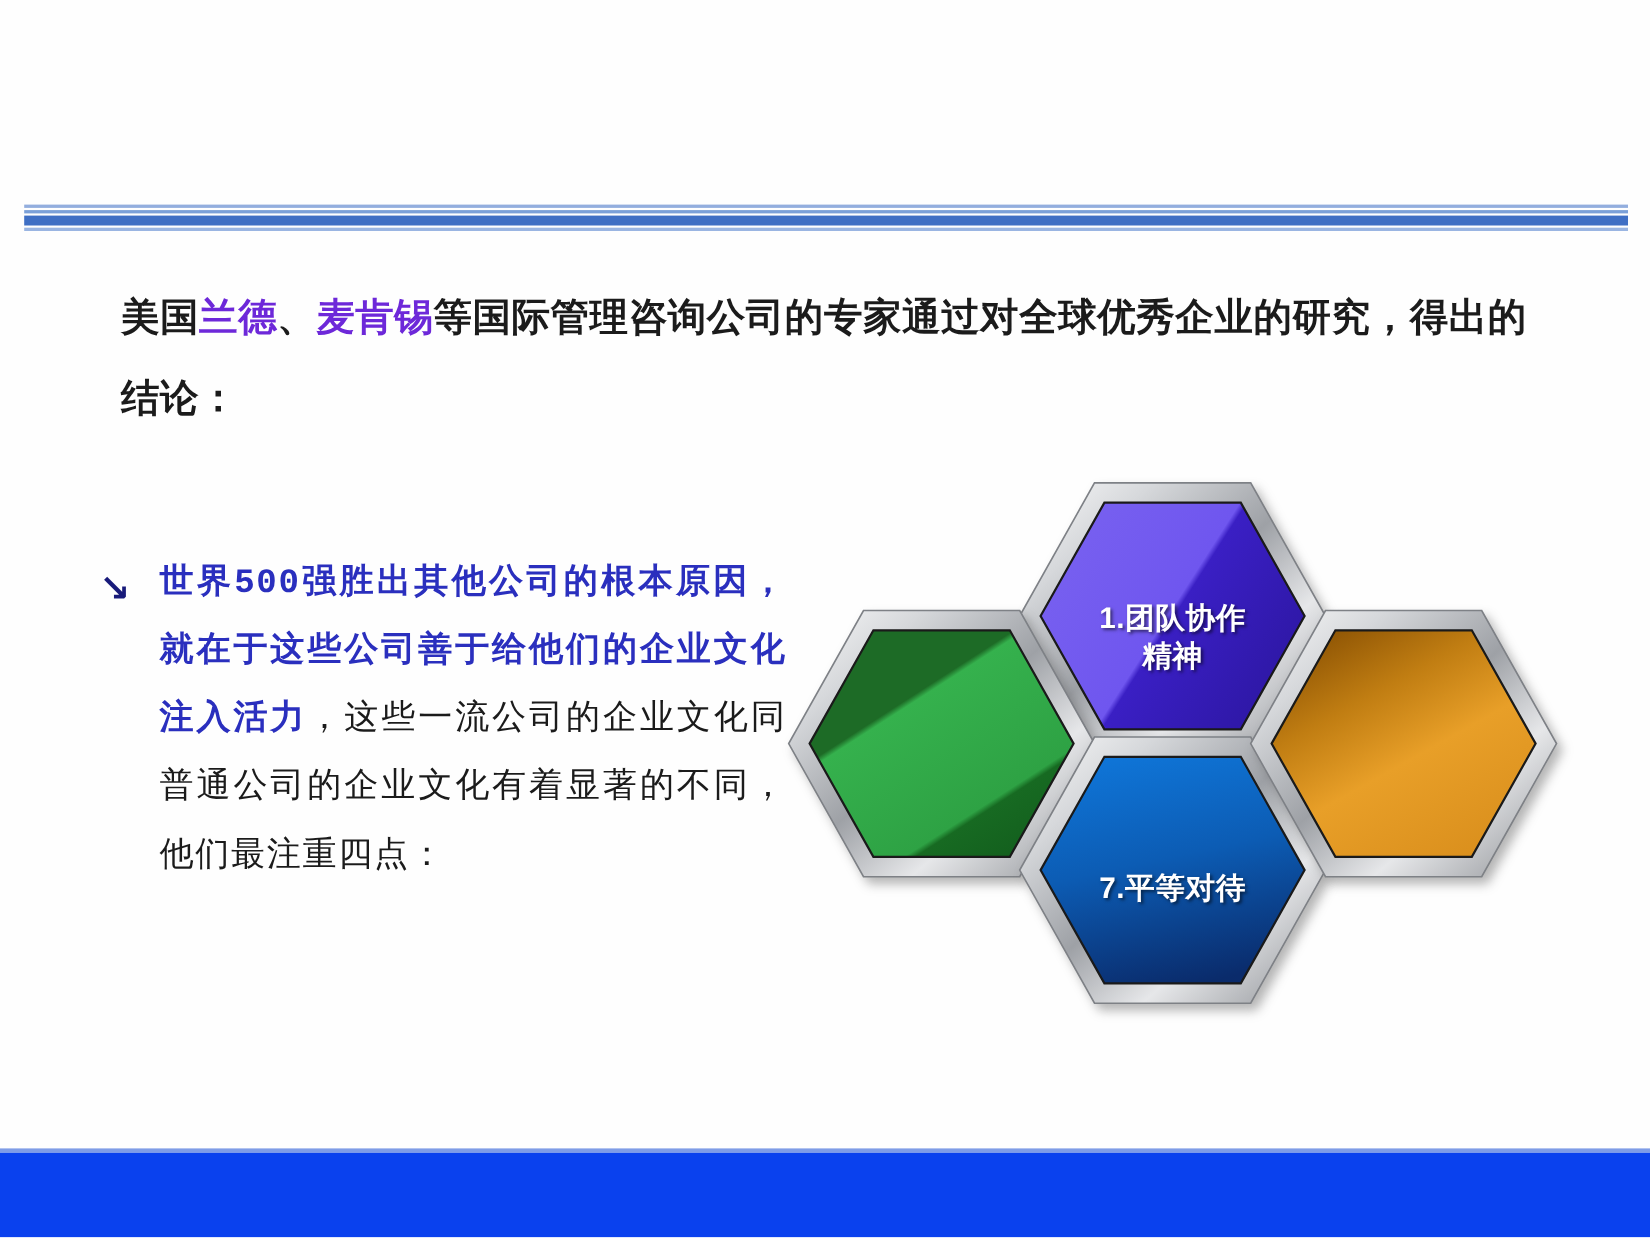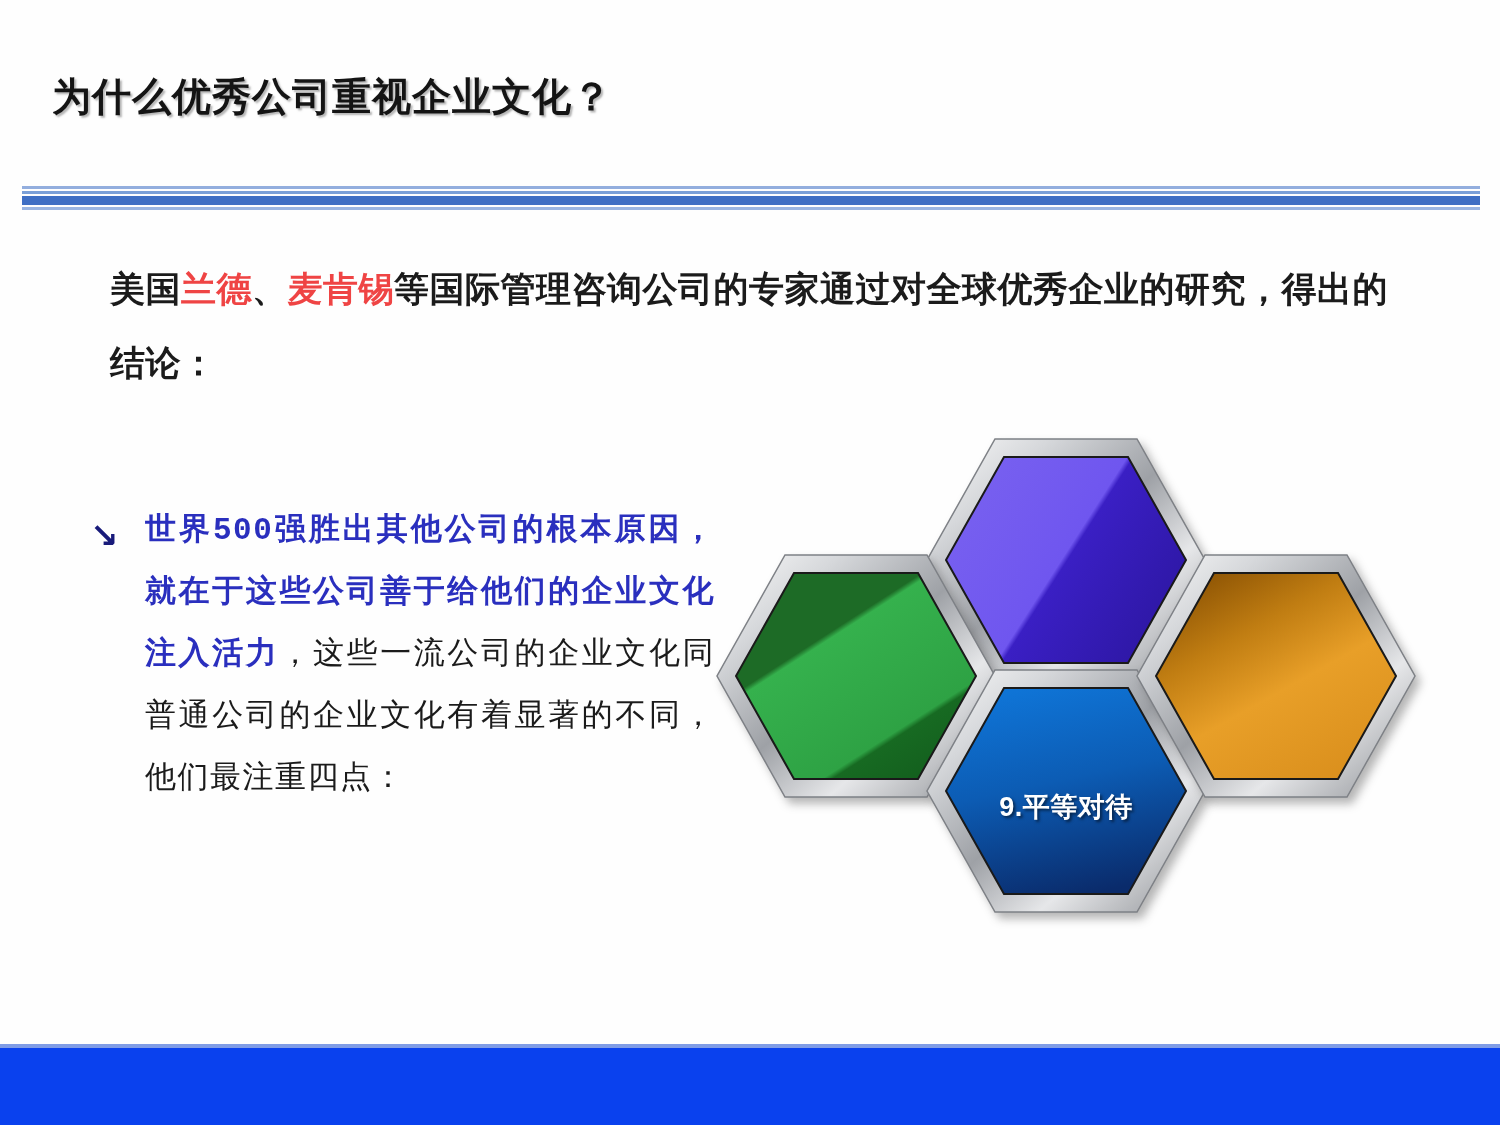--- a/index.html
+++ b/index.html
@@ -27,21 +27,21 @@
   #divider .l2{top:5px;height:3px;background:#7ba0d8;}
   #divider .l3{top:10px;height:9px;background:#3f6fc4;}
   #divider .l4{top:21px;height:3px;background:#9ab5e2;}
 
   
   #lead{
     position:absolute;left:110px;top:252px;width:1300px;
     font-size:35px;font-weight:bold;color:#1b1b1b;
     line-height:74px;letter-spacing:0.5px;
   }
-  #lead .hl{color:#ef4444;margin-top:45px;}
+  #lead .hl{color:#6d28d9;margin-top:45px;}
 
   
   #bullet{position:absolute;left:90px;top:500px;width:620px;}
   #bullet-arrow{
     position:absolute;left:0px;top:18px;
     width:34px;height:34px;color:#181a7a;
     font-size:34px;line-height:34px;font-weight:bold;
   }
   #bullet-text{
     position:absolute;left:55px;top:0px;width:570px;
@@ -74,21 +74,20 @@
 
   
   #bottom-accent{position:absolute;left:0;top:1044px;width:1500px;height:4px;background:#7f9ce6;}
   #bottom-bar{position:absolute;left:0;top:1048px;width:1500px;height:77px;background:#0a41ee;}
 </style>
 </head>
 <body>
 
 <div id="slide">
 
-  <div id="title">为什么优秀公司重视企业文化？</div>
 
   <div id="divider">
     <div class="ln l1"></div>
     <div class="ln l2"></div>
     <div class="ln l3"></div>
     <div class="ln l4"></div>
   </div>
 
   <div id="lead"><span>美国</span><span class="hl">兰德</span><span>、</span><span class="hl">麦肯锡</span><span>等国际管理咨询公司的专家通过对全球优秀企业的研究，得出的结论：</span></div>
 
@@ -112,20 +111,24 @@
           <linearGradient id="fill1" x1="0" y1="0" x2="1" y2="0.55">
             <stop offset="0%" stop-color="#7a63f0"></stop>
               <stop offset="58%" stop-color="#6f56ef"></stop>
             <stop offset="60%" stop-color="#3a1fc4"></stop>
               <stop offset="100%" stop-color="#2f18a8"></stop>
           </linearGradient>
         </defs>
         <polygon points="70,2 212,2 280,123 212,244 70,244 2,123" fill="url(#bev1)" stroke="#7e8186" stroke-width="1.5"></polygon>
         <polygon points="79,20 203,20 261,123 203,226 79,226 21,123" fill="url(#fill1)" stroke="#1a1a1a" stroke-width="2"></polygon>
       </svg>
+      <div class="cap">
+        <div>1.团队协作</div>
+        <div>精神</div>
+      </div>
     </div>
 
     <div class="hex" id="hex2">
       <svg viewBox="0 0 282 246">
         <defs>
           <linearGradient id="bev2" x1="0" y1="0" x2="1" y2="1">
             <stop offset="0%" stop-color="#fcfcfc"></stop>
               <stop offset="22%" stop-color="#d6d8db"></stop>
             <stop offset="48%" stop-color="#9ea1a6"></stop>
               <stop offset="70%" stop-color="#e6e7e9"></stop>
@@ -158,21 +161,21 @@
           <linearGradient id="fill3" x1="0.35" y1="0" x2="0.6" y2="1">
             <stop offset="0%" stop-color="#0f74d6"></stop>
               <stop offset="45%" stop-color="#0c5cb4"></stop>
             <stop offset="100%" stop-color="#0a2b6b"></stop>
           </linearGradient>
         </defs>
         <polygon points="70,2 212,2 280,123 212,244 70,244 2,123" fill="url(#bev3)" stroke="#7e8186" stroke-width="1.5"></polygon>
         <polygon points="79,20 203,20 261,123 203,226 79,226 21,123" fill="url(#fill3)" stroke="#1a1a1a" stroke-width="2"></polygon>
       </svg>
       <div class="cap">
-        <div>9.平等对待</div>
+        <div>7.平等对待</div>
       </div>
     </div>
 
     <div class="hex" id="hex4">
       <svg viewBox="0 0 282 246">
         <defs>
           <linearGradient id="bev4" x1="0" y1="0" x2="1" y2="1">
             <stop offset="0%" stop-color="#fcfcfc"></stop>
               <stop offset="22%" stop-color="#d6d8db"></stop>
             <stop offset="48%" stop-color="#9ea1a6"></stop>

